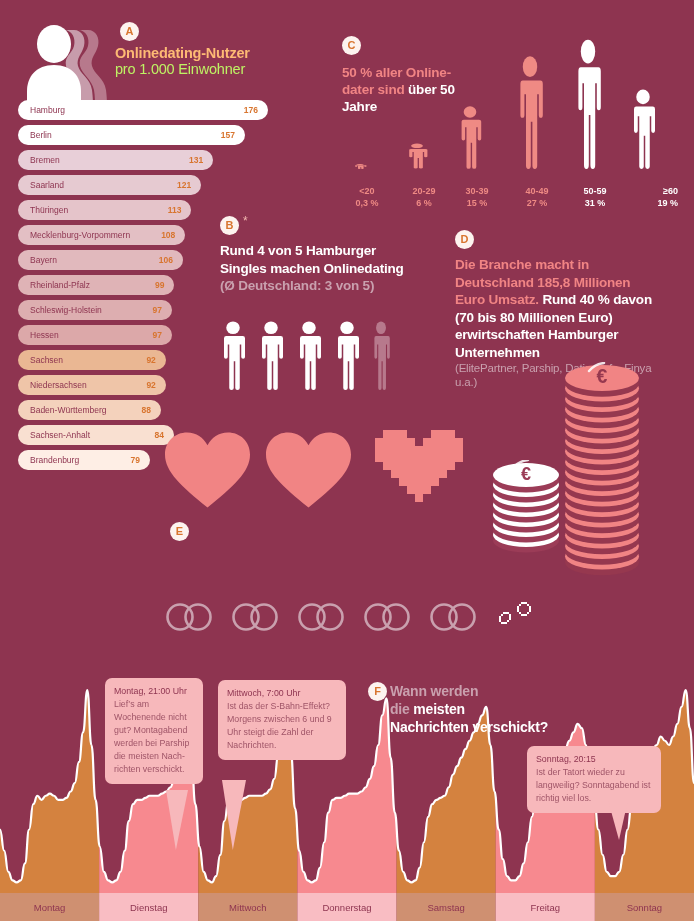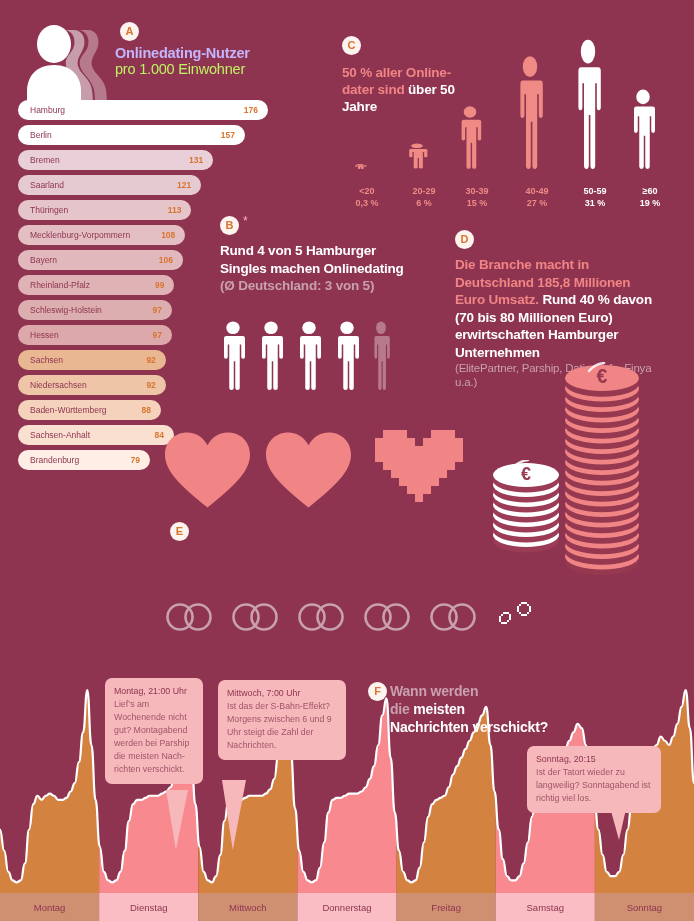--- a/index.html
+++ b/index.html
@@ -16,21 +16,21 @@
     position: absolute; width: 19px; height: 19px; border-radius: 50%;
     background: #fdf3ef; color: #d8752f;
     font-size: 11px; font-weight: bold; line-height: 19px; text-align: center;
   }
   .astr { position:absolute; color:#f2b7b0; font-size:12px; }
 
   
   #secA { position: absolute; left: 0; top: 0; width: 270px; height: 600px; }
   .avatar { position: absolute; left: 18px; top: 24px; width: 110px; height: 82px; }
   .headline { position: absolute; left: 115px; top: 45px; width: 170px; }
-  .headline .l1 { color: #c4b5fd; font-size: 14.5px; font-weight: bold; letter-spacing: -0.2px;}
+  .headline .l1 { color: #fdba74; font-size: 14.5px; font-weight: bold; letter-spacing: -0.2px;}
   .headline .l2 { color: #bef264; font-size: 14.5px; font-weight: normal; letter-spacing: -0.2px;}
 
   .bars { position: absolute; left: 18px; top: 100px; width: 250px; }
   .bar {
     height: 20px; border-radius: 10px; margin-bottom: 5px;
     position: relative; display: flex; align-items: center;
   }
   .bar .nm { position:absolute; left: 12px; font-size: 8.5px; color: #8e3450; white-space: nowrap; }
   .bar .vl { position:absolute; right: 10px; font-size: 8.5px; color: #d8752f; font-weight: bold; }
 
@@ -211,21 +211,21 @@
         <div>15 %</div>
       </div>
       <div class="plabel" style="left: 176px; width: 58px; color: rgb(239, 138, 132); bottom: 4px; position: absolute;">
         <div>40-49</div>
         <div>27 %</div>
       </div>
       <div class="plabel" style="left: 234px; width: 58px; color: rgb(255, 255, 255); bottom: 4px; position: absolute;">
         <div>50-59</div>
         <div>31 %</div>
       </div>
-      <div class="plabel" style="left: 290px; width: 56px; color: rgb(255, 255, 255); bottom: 4px; position: absolute;">
+      <div class="plabel" style="left: 290px; width: 56px; color: rgb(255, 255, 255); bottom: 4px; position: absolute; text-align: right;">
         <div>≥60</div>
         <div>19 %</div>
       </div>
     </div>
 
   <div id="secB">
     <div class="badge" style="left:8px; top:4px;">B</div>
     <span class="astr" style="left:31px; top:2px;">*</span>
     <div class="btext">
       <b>Rund 4 von 5 Hamburger Singles machen Onlinedating</b><span> (Ø Deutschland: 3 von 5)</span>
@@ -495,22 +495,22 @@
     <div class="callout" style="left:527px; top:86px; width:134px;">
       <span class="t">Sonntag, 20:15</span>
       <span class="b">Ist der Tatort wieder zu langweilig? Sonntagabend ist  richtig viel los.</span>
     </div>
 
     <div class="daylabels" id="daysHost">
         <div class="daycell">Montag</div>
         <div class="daycell">Dienstag</div>
         <div class="daycell">Mittwoch</div>
         <div class="daycell">Donnerstag</div>
+        <div class="daycell">Samstag</div>
         <div class="daycell">Freitag</div>
-        <div class="daycell">Samstag</div>
         <div class="daycell">Sonntag</div>
       </div>
   <svg width="22" height="60" viewBox="0 0 22 60" style="position: absolute; left: 166px; top: 130px;">
         <polygon points="0,0 22,0 9.9,60" fill="#f7b8bb"></polygon>
       </svg>
       <svg width="24" height="70" viewBox="0 0 24 70" style="position: absolute; left: 222px; top: 120px;">
         <polygon points="0,0 24,0 10.8,70" fill="#f7b8bb"></polygon>
       </svg>
       <svg width="20" height="40" viewBox="0 0 20 40" style="position: absolute; left: 608px; top: 140px; transform: scaleX(-1);">
         <polygon points="0,0 20,0 9,40" fill="#f7b8bb"></polygon>

